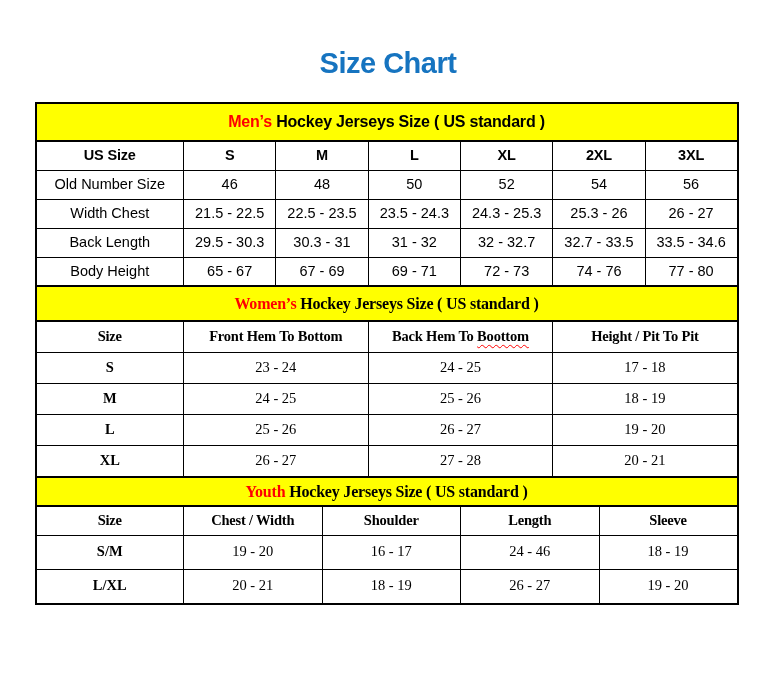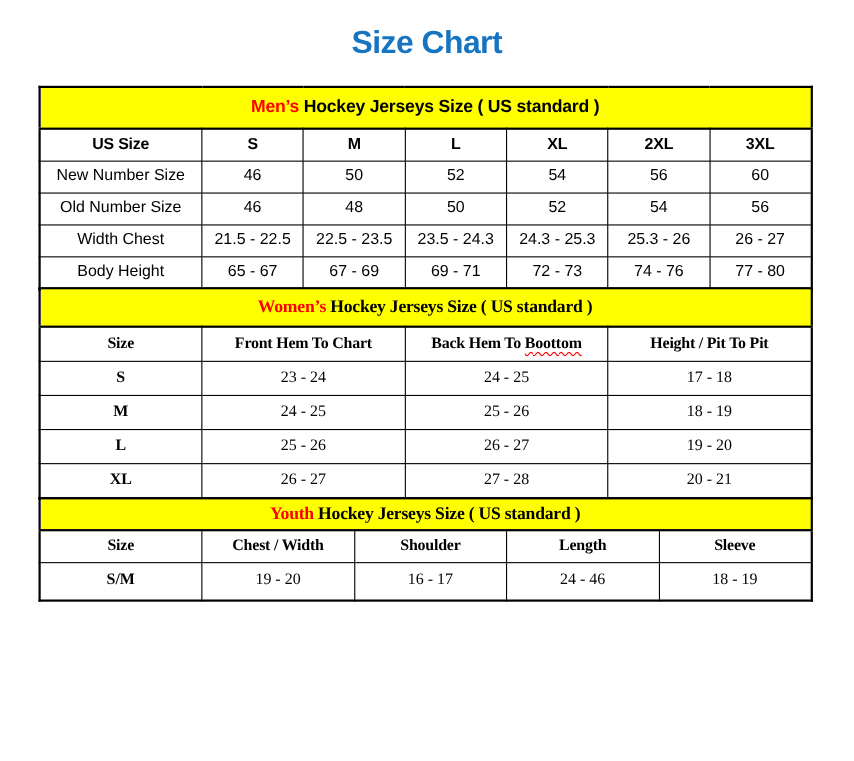--- a/index.html
+++ b/index.html
@@ -6,21 +6,21 @@
   body {
     width: 776px;
     height: 692px;
     overflow: hidden;
     background: var(--page-bg, #ffffff);
     font-family: "Liberation Sans", "DejaVu Sans", sans-serif;
     color: #000;
   }
   .title {
     margin: 0;
-    padding-top: 24px;
+    padding-top: 48px;
     text-align: center;
     font-size: 29px;
     font-weight: 700;
     letter-spacing: -0.5px;
     color: var(--title-blue, #1674c0);
     line-height: 1.1;
   }
   .chart-wrap {
     width: 707px;
     margin: 22px auto 0 auto;
@@ -97,47 +97,47 @@
       <tr class="head">
         <th>US Size</th>
         <th>S</th>
         <th>M</th>
         <th>L</th>
         <th>XL</th>
         <th>2XL</th>
         <th>3XL</th>
       </tr>
       <tr class="data">
-        <td>New Number Size</td>
-        <td>46</td>
-        <td>50</td>
-        <td>52</td>
-        <td>54</td>
-        <td>56</td>
-        <td>60</td>
-      </tr>
-      <tr class="data">
         <td>Old Number Size</td>
         <td>46</td>
         <td>48</td>
         <td>50</td>
         <td>52</td>
         <td>54</td>
         <td>56</td>
       </tr>
       <tr class="data">
         <td>Width Chest</td>
         <td>21.5 - 22.5</td>
         <td>22.5 - 23.5</td>
         <td>23.5 - 24.3</td>
         <td>24.3 - 25.3</td>
         <td>25.3 - 26</td>
         <td>26 - 27</td>
       </tr>
       <tr class="data">
+        <td>Back Length</td>
+        <td>29.5 - 30.3</td>
+        <td>30.3 - 31</td>
+        <td>31 - 32</td>
+        <td>32 - 32.7</td>
+        <td>32.7 - 33.5</td>
+        <td>33.5 - 34.6</td>
+      </tr>
+      <tr class="data">
         <td>Body Height</td>
         <td>65 - 67</td>
         <td>67 - 69</td>
         <td>69 - 71</td>
         <td>72 - 73</td>
         <td>74 - 76</td>
         <td>77 - 80</td>
       </tr>
     </tbody>
   </table>
@@ -151,21 +151,21 @@
       </colgroup>
     <tbody>
       <tr class="banner">
         <td colspan="4">
           <span class="hl">Women’s</span>
           <span>Hockey Jerseys Size ( US standard )</span>
         </td>
       </tr>
       <tr class="head">
         <th>Size</th>
-        <th>Front Hem To Chart</th>
+        <th>Front Hem To Bottom</th>
         <th>
           <span>Back Hem To</span>
           <span class="squiggle">Boottom</span>
         </th>
         <th>Height / Pit To Pit</th>
       </tr>
       <tr class="data">
         <td class="rowhead">S</td>
         <td>23 - 24</td>
         <td>24 - 25</td>
@@ -214,16 +214,23 @@
         <th>Length</th>
         <th>Sleeve</th>
       </tr>
       <tr class="data">
         <td class="rowhead">S/M</td>
         <td>19 - 20</td>
         <td>16 - 17</td>
         <td>24 - 46</td>
         <td>18 - 19</td>
       </tr>
+      <tr class="data">
+        <td class="rowhead">L/XL</td>
+        <td>20 - 21</td>
+        <td>18 - 19</td>
+        <td>26 - 27</td>
+        <td>19 - 20</td>
+      </tr>
     </tbody>
   </table>
 
 </div>
 
 </body></html>

